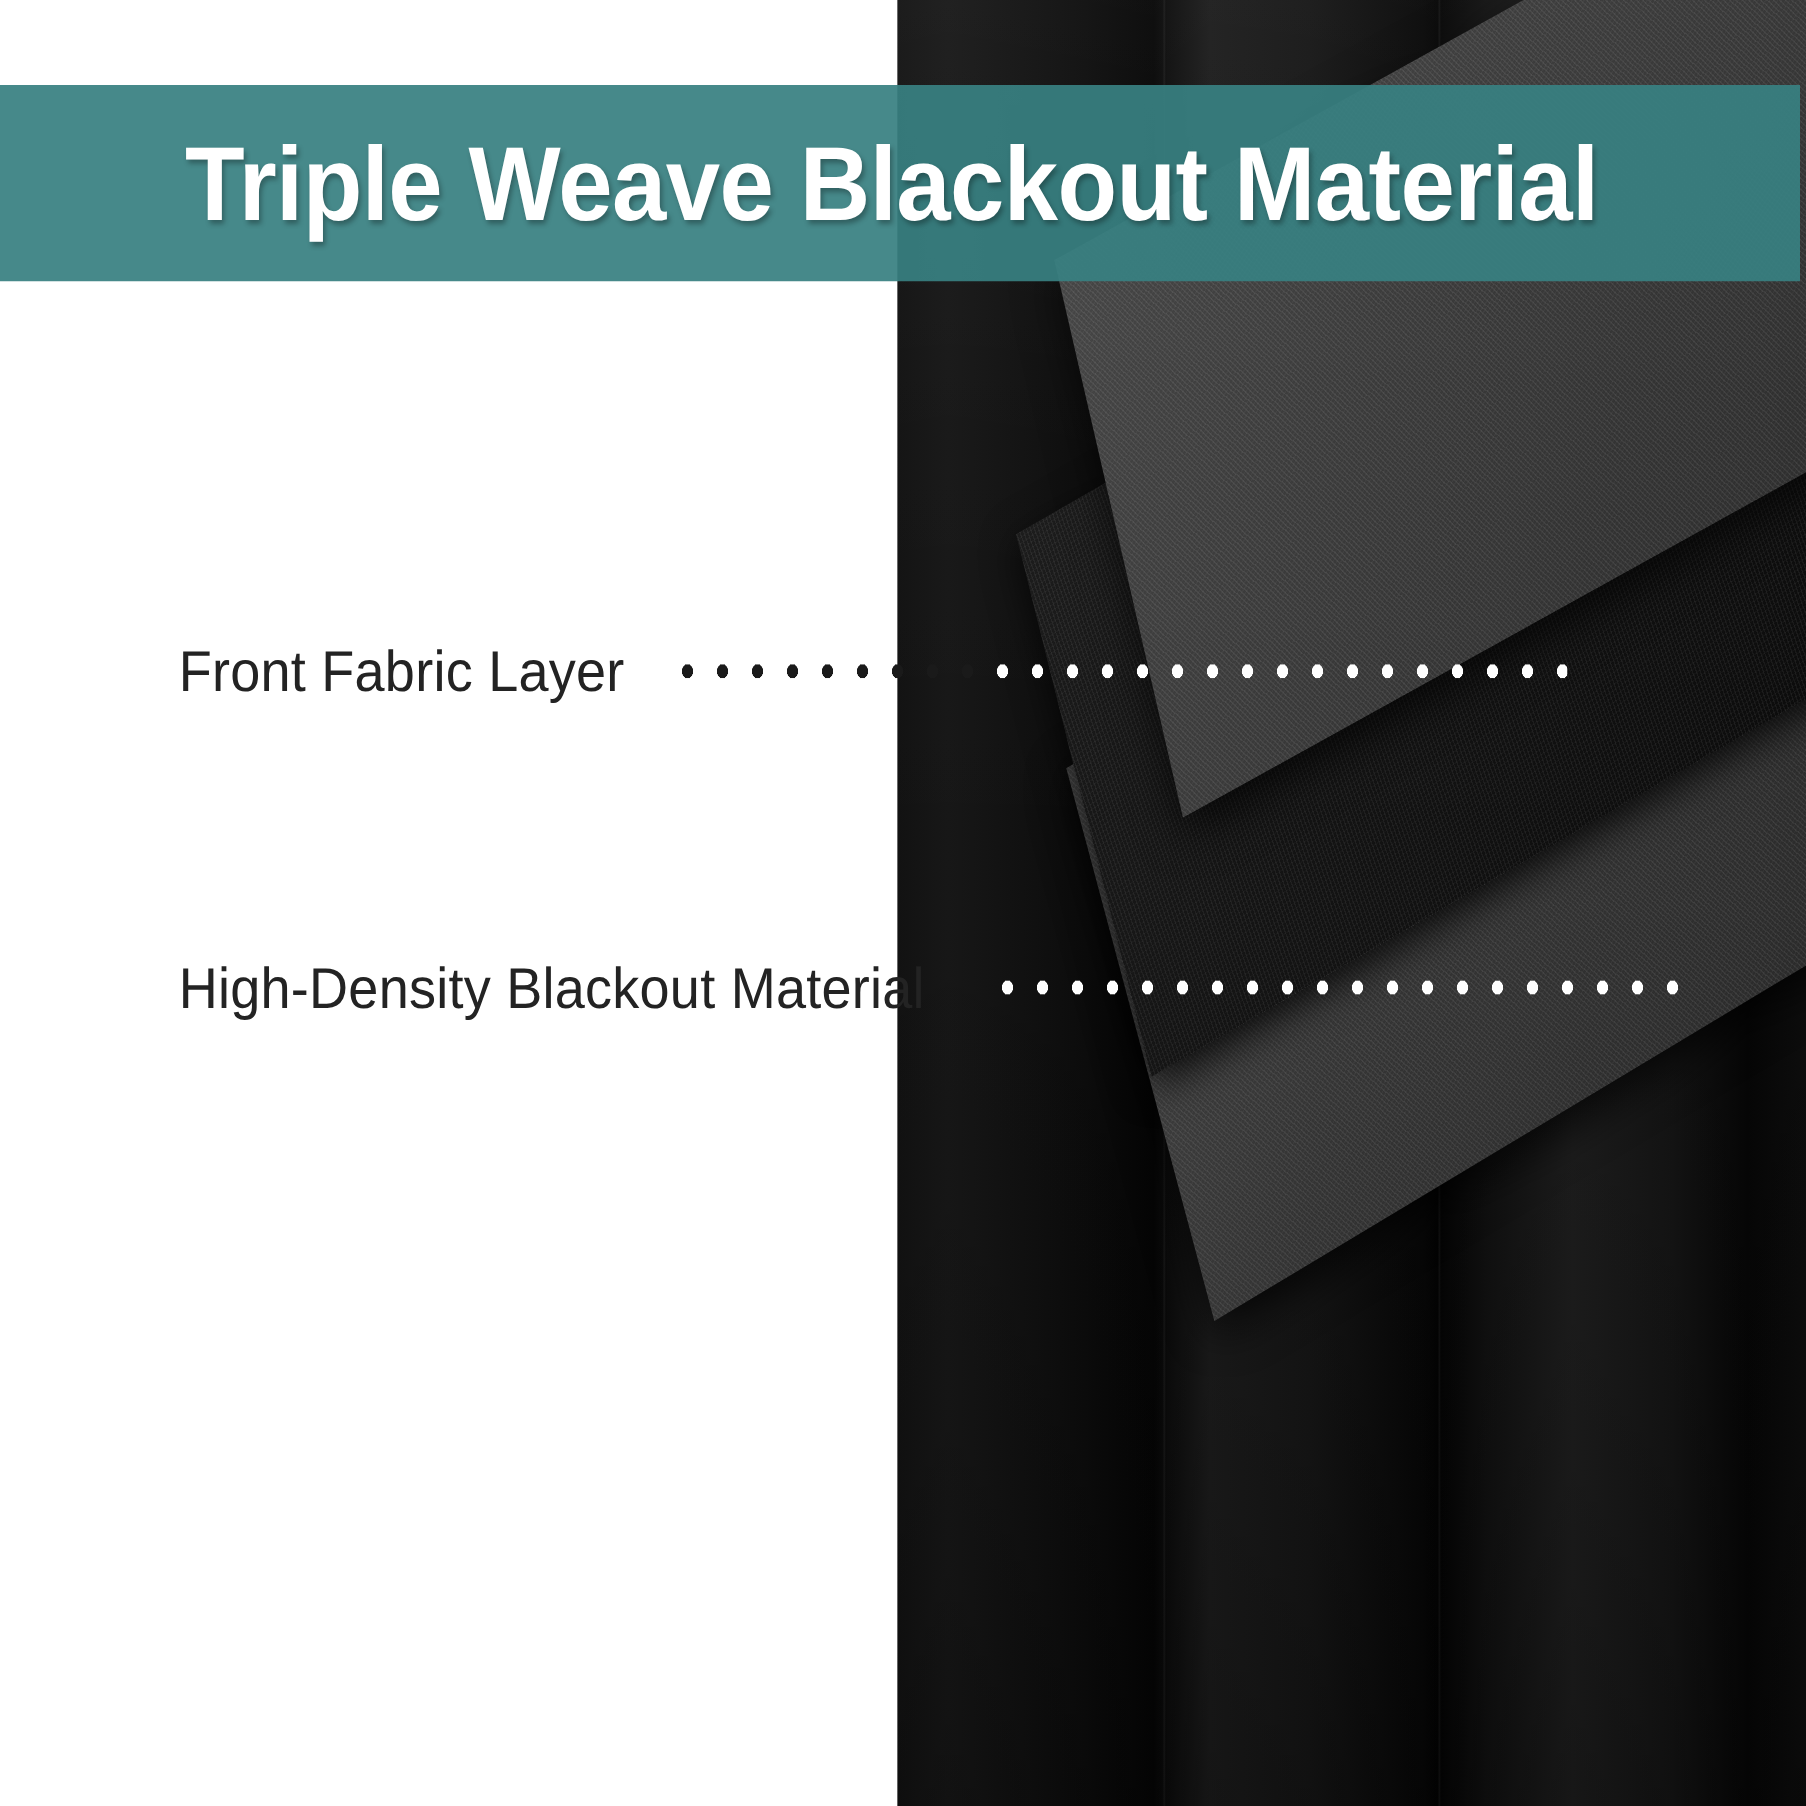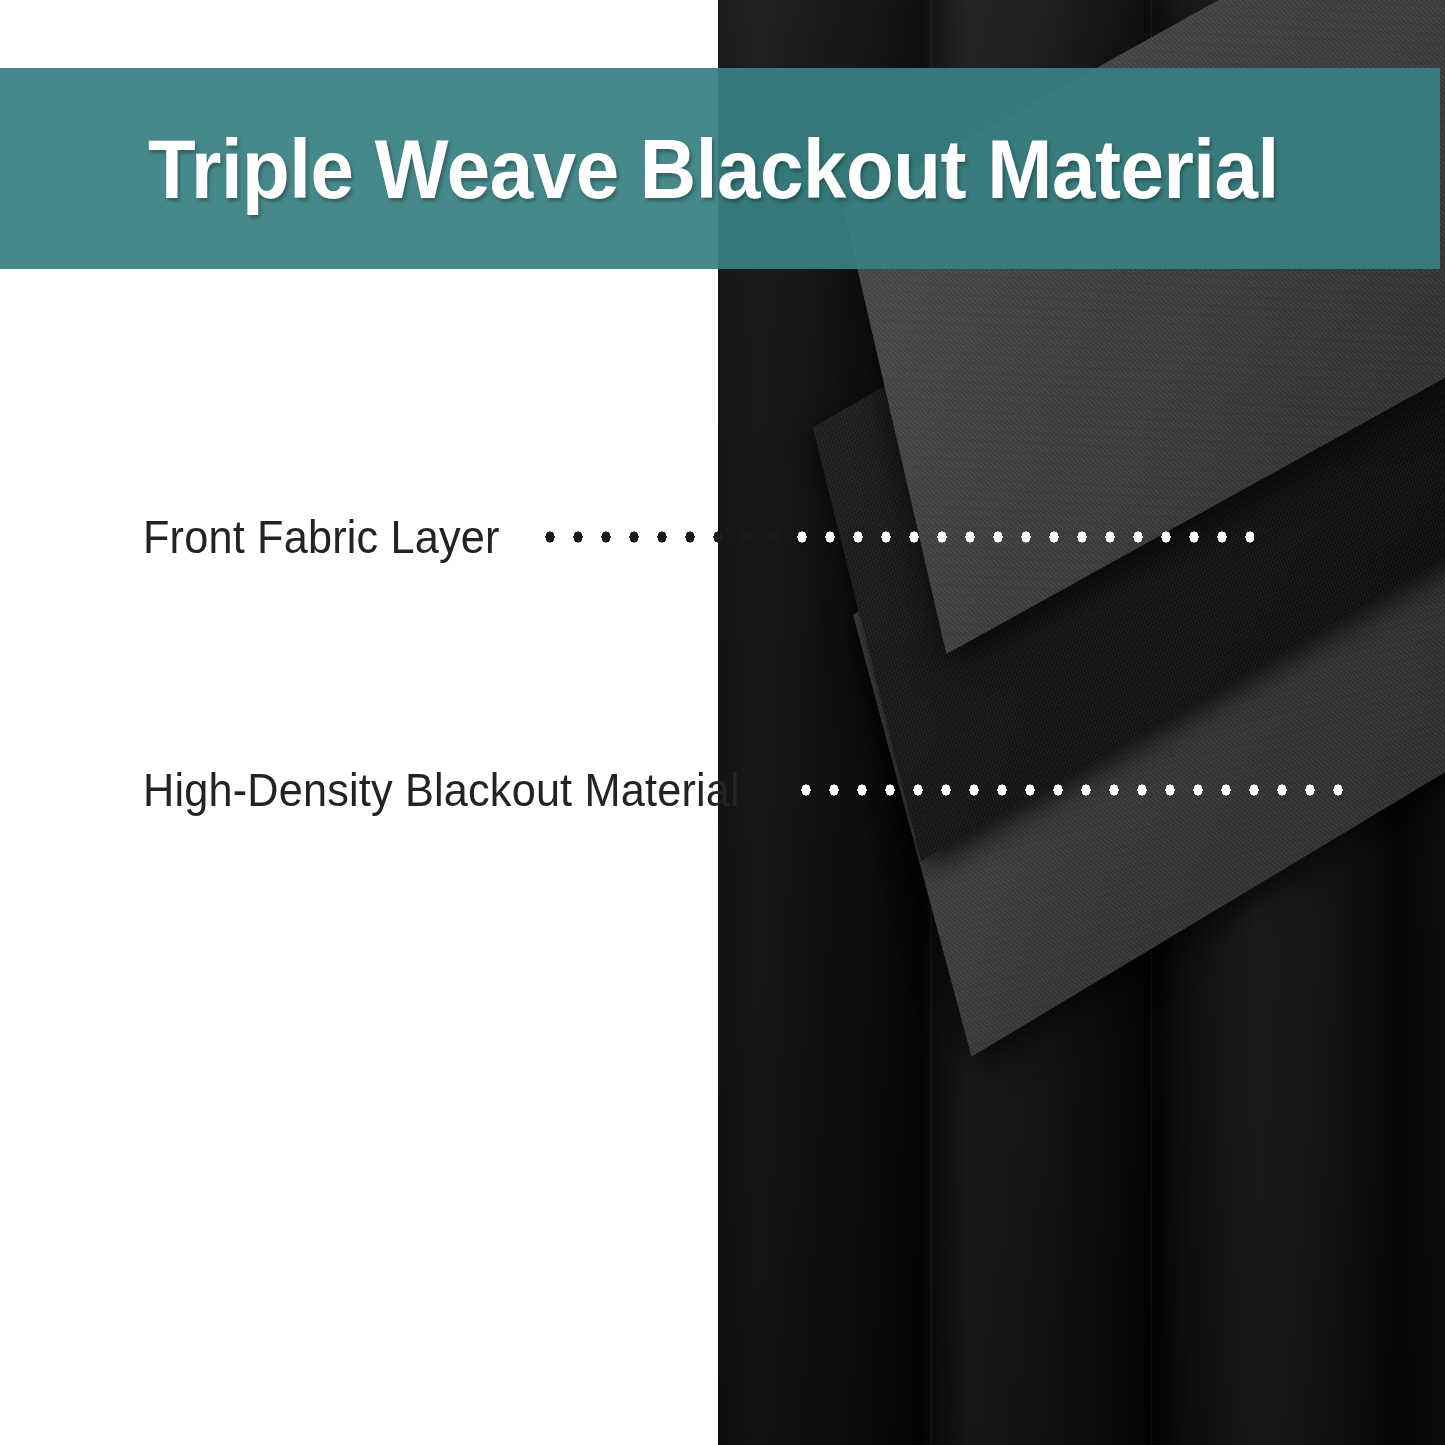--- a/index.html
+++ b/index.html
@@ -127,21 +127,21 @@
     background: linear-gradient(118deg, #474747 0%, #3e3e3e 30%, #353535 60%, #2c2c2c 100%);
     box-shadow: 0 12px 36px rgba(0,0,0,0.78);
   }
 
   
   .banner {
     position: absolute;
     left: 0;
     top: 68px;
     width: 1440px;
-    height: 201px;
+    height: 157px;
     background: rgba(56,128,129,0.93);
     display: flex;
     align-items: center;
   }
   .banner-title {
     margin-left: 148px;
     color: #ffffff;
     font-family: "Liberation Sans Narrow", "Liberation Sans", "DejaVu Sans", sans-serif;
     font-weight: bold;
     font-size: 84px;

